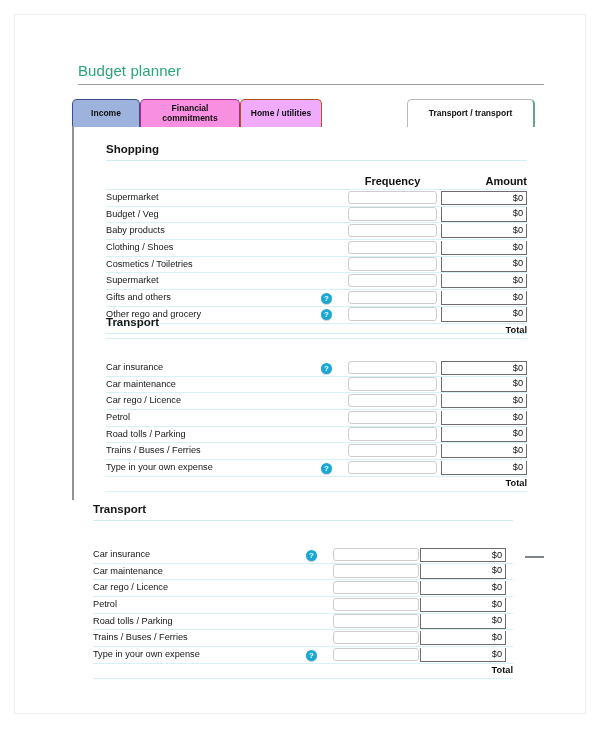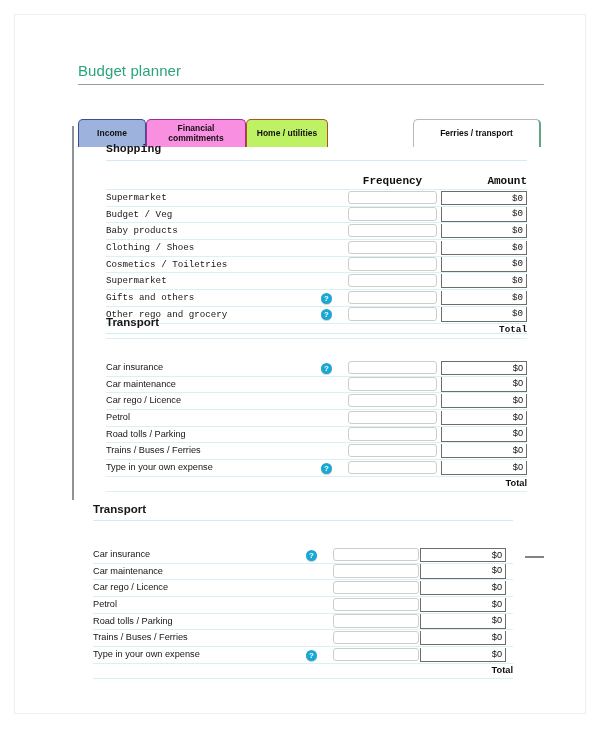--- a/index.html
+++ b/index.html
@@ -44,25 +44,24 @@
   #title-rule {
     margin-top: 4px;
     height: 1px;
     background: #9a9a9a;
     width: 466px;
   }
 
   
   #tab-bar {
     position: absolute;
-    left: 78px;
+    left: 72px;
     top: 99px;
     height: 32px;
     width: 466px;
-    margin-top: 20px;
   }
   .tab {
     position: absolute;
     top: 0;
     height: 28px;
     box-sizing: border-box;
     border: 1px solid #3b3b7a;
     border-bottom: none;
     border-top-left-radius: 5px;
     border-top-right-radius: 5px;
@@ -73,21 +72,21 @@
     font-size: 8.5px;
     font-weight: bold;
     color: #101010;
     line-height: 9.5px;
     padding: 0 3px;
     cursor: pointer;
     user-select: none;
   }
   .tab-income        { left: 0px;   width: 68px;  background: #9db3dd; border-color: #3b4f8f; }
   .tab-financial     { left: 68px;  width: 100px; background: #f98fe0; border-color: #a32c8e; }
-  .tab-home          { left: 168px; width: 82px;  background: #bef264; border-color: #b1531a; }
+  .tab-home          { left: 168px; width: 82px;  background: #f0abfc; border-color: #b1531a; }
   .tab-education     { left: 250px; width: 85px;  background: #a982c8; border-color: #6f4a91; }
   .tab-shopping      { left: 335px; width: 128px; background: #ffffff;
                        border-color: #b8b8b8; border-right: 2px solid #63a487; color: #111; }
 
   
   #left-rail {
     position: absolute;
     left: 72px;
     top: 126px;
     width: 2px;
@@ -173,21 +172,21 @@
   .total-label {
     position: absolute;
     font-size: 9.3px;
     font-weight: bold;
     color: #101010;
     text-align: right;
     line-height: 12px;
   }
 
   
-  #sec-shopping { left: 106px; top: 142px; width: 421px; font-family: Liberation Mono, monospace; }
+  #sec-shopping { left: 106px; top: 142px; width: 421px; }
   #sec-shopping .rows { margin-top: 0px; }
 
   
   #sec-transport-1 { left: 106px; top: 315px; width: 421px; }
 
   
   #sec-transport-2 { left: 93px; top: 502px; width: 420px; }
 
   .grey-dash {
     position: absolute;
@@ -212,21 +211,21 @@
   <div class="tab tab-income">
       <span>Income</span>
     </div>
   <div class="tab tab-financial">
       <span>Financial commitments</span>
     </div>
   <div class="tab tab-home">
       <span>Home / utilities</span>
     </div>
   <div class="tab tab-shopping">
-      <span>Ferries / transport</span>
+      <span>Transport / transport</span>
     </div>
 </div>
 
 <div id="left-rail"></div>
 
 <div class="section" id="sec-shopping">
     <div class="section-title">Shopping</div>
     <div class="hrule-blue" style="margin-top: 4px;"></div>
     <div class="rows" style="margin-top: 14px;">
       <div style="position: relative; height: 14px; border-bottom: 1px solid rgb(216, 241, 247);">

